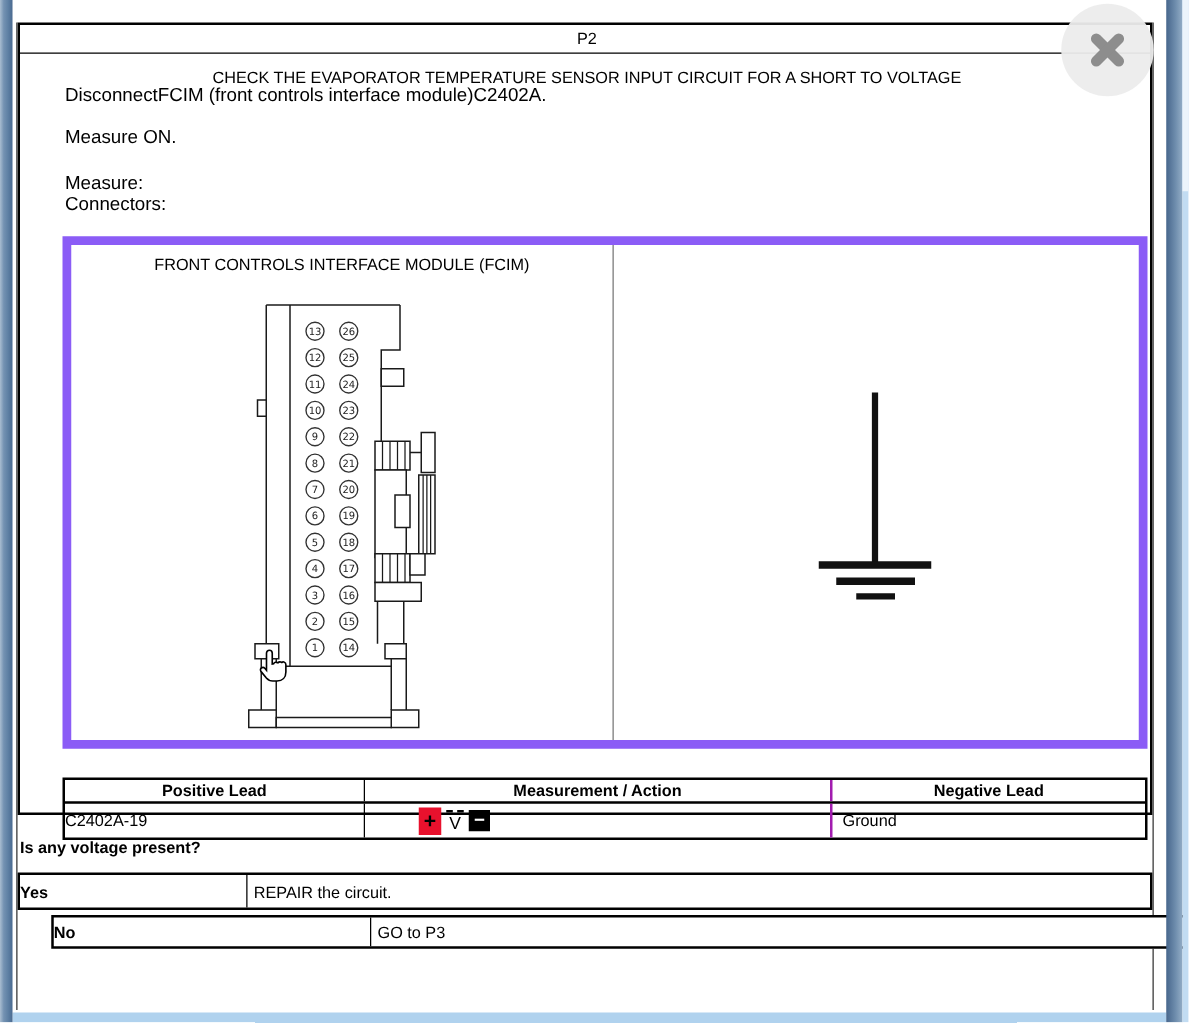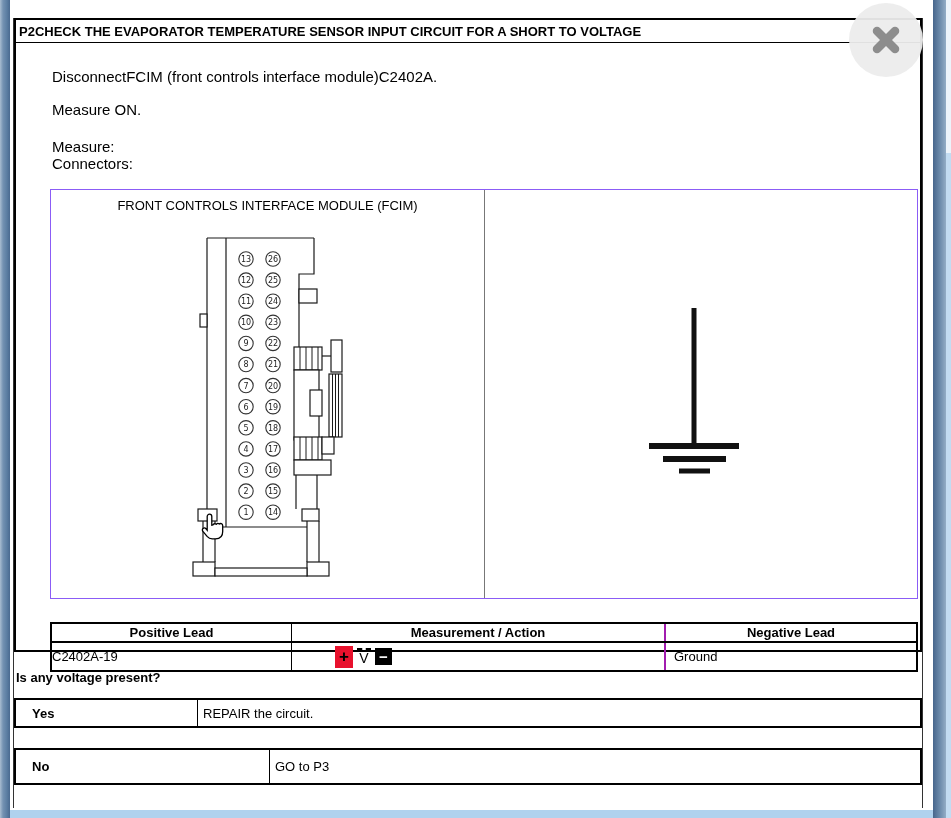--- a/index.html
+++ b/index.html
@@ -14,31 +14,31 @@
     background:linear-gradient(90deg,#47668c 0%,#6d8cac 55%,#93adc6 100%); z-index:5; }
   .right-track { position:absolute; left:946px; top:0; width:5px; height:818px; background:#c2dcf2; z-index:5; }
   .right-thumb { position:absolute; left:0; top:0; width:5px; height:153px; background:#ecf4fb; }
   .bottom-strip { position:absolute; left:10px; top:810px; width:923px; height:8px; background:#b0d2ee; z-index:4; }
 
   
   .frame { position:absolute; left:13px; top:18px; width:910px; height:790px;
     border-left:1px solid #333; border-right:1px solid #333; background:#fff; }
   .block { position:absolute; left:0; width:908px; border:2px solid #000; background:#fff; }
 
-  .step-header { display:flex; align-items:center; padding:3px 0 3px 3px;
-    font-weight:bold; font-size:13px; height:23px; }
+  .step-header { display:flex; align-items:center; gap:16px; padding:3px 0 3px 3px;
+    font-weight:normal; font-size:13px; height:23px;flex-direction:column; }
   .hdr-line { border-bottom:1px solid #000; }
 
   
   .p2-block { top:0; height:634px; }
   .p2-body { position:relative; width:100%; height:606px; }
   .para { position:absolute; left:36px; font-size:15px; white-space:nowrap; }
 
   
-  .figure { position:absolute; left:34px; top:146px; width:868px; height:410px; border:1px solid #8b5cf6; }
+  .figure { position:absolute; left:34px; top:146px; width:868px; height:410px; border:7px solid #8b5cf6; }
   .fig-title { position:absolute; left:0; top:8px; width:433px; text-align:center; font-size:13px; }
   .fig-divider { position:absolute; left:433px; top:0; width:1px; height:100%; background:#777; }
   .connector-svg { position:absolute; left:138px; top:42px; }
   .cursor-svg { position:absolute; left:148px; top:322px; }
   .ground-svg { position:absolute; left:586px; top:116px; }
 
   
   .mtable { position:absolute; left:34px; top:579px; width:868px; border:2px solid #000; font-size:13px; }
   .mrow { display:flex; align-items:flex-start; }
   .mrow.hdr { font-weight:bold; height:19px; border-bottom:2px solid #000; }
@@ -56,22 +56,22 @@
   .volt-sym { display:inline-flex; flex-direction:column; align-items:center; margin:0 1px; }
   .volt-dash { width:14px; border-top:2px dashed #000; margin-bottom:1px; }
   .volt-v { font-size:14px; line-height:14px; }
   .probe-neg { width:17px; height:17px; background:#000; color:#fff; font-weight:bold;
     font-size:15px; display:inline-flex; align-items:center; justify-content:center; line-height:1; }
 
   
   .question { position:absolute; left:0; top:652px; padding-left:2px; font-weight:bold; font-size:13px; }
   .result-block { display:flex; align-items:stretch; font-size:13px; }
   .yes-block { top:680px; height:30px; }
-  .no-block  { top:730px; height:37px; }
-  .ans-cell { border-right:1px solid #000; font-weight:bold; display:flex; align-items:center; padding-left:16px; }
+  .no-block  { top:714px; height:27px;margin-left:27px; }
+  .ans-cell { border-right:1px solid #000; font-weight:bold; display:flex; align-items:center; padding-left:0; }
   .yes-block .ans-cell { width:182px; }
   .no-block  .ans-cell { width:254px; }
   .act-cell { flex:1; display:flex; align-items:center; padding-left:5px; }
 
   
   .p3-block { top:763px; height:25px; }
   .p3-block .step-header { height:21px; }
 
   
   .close-btn { position:absolute; left:849px; top:3px; width:74px; height:74px; border-radius:50%;

